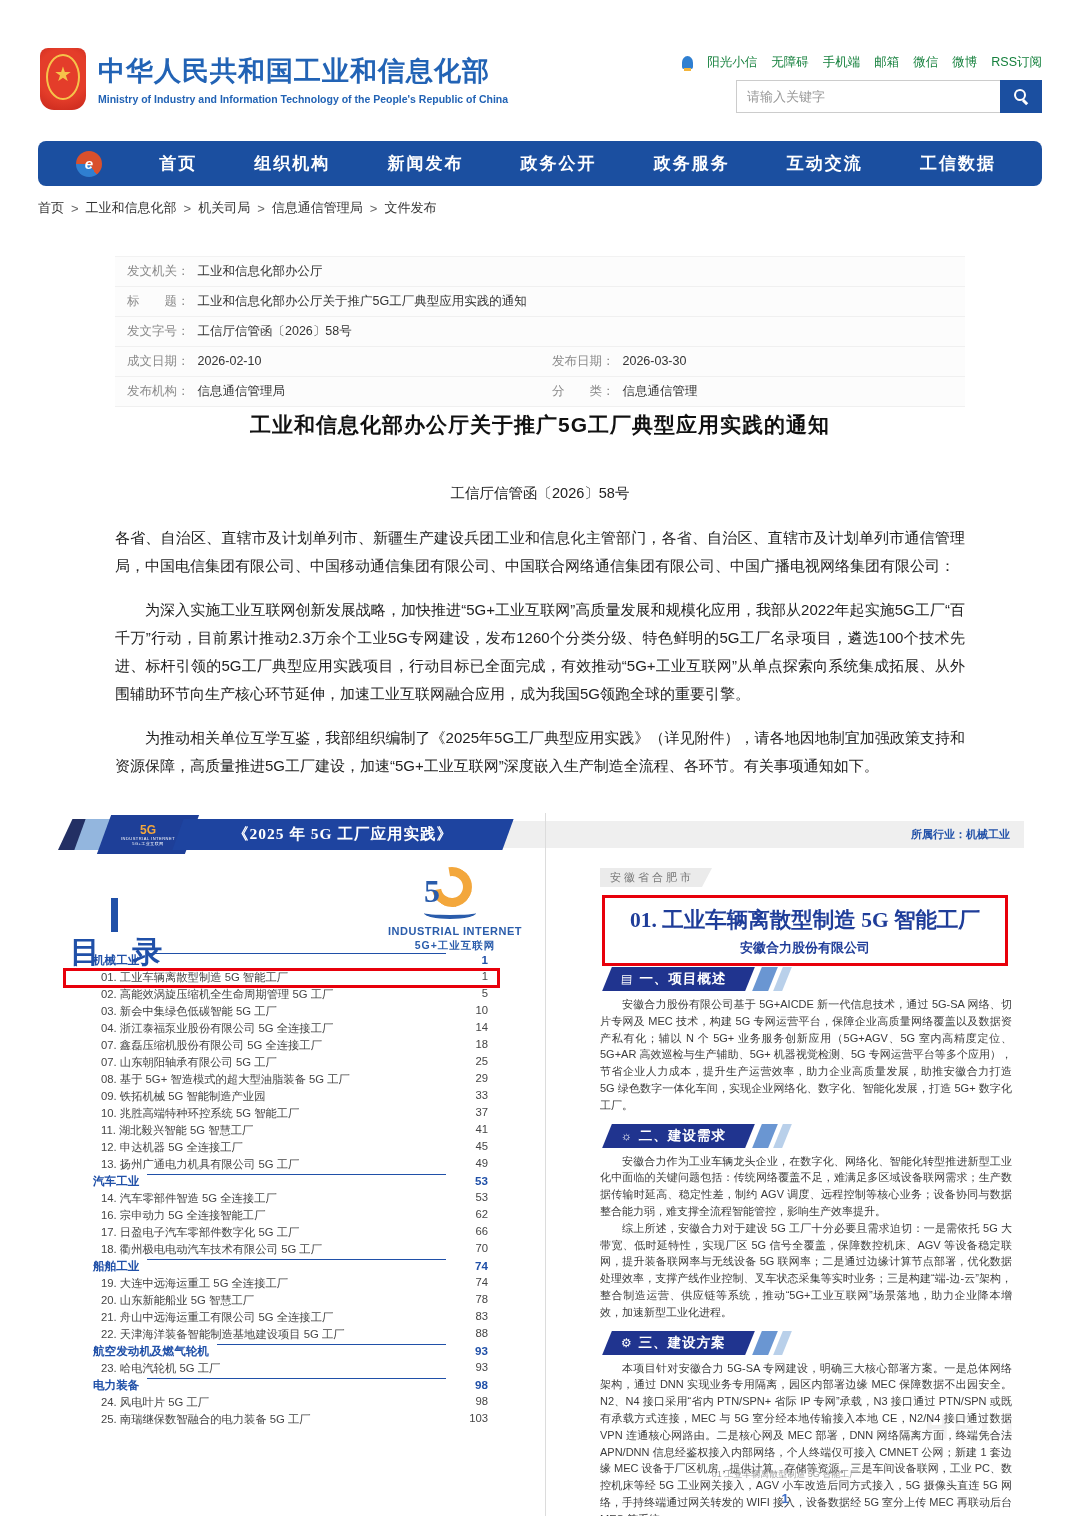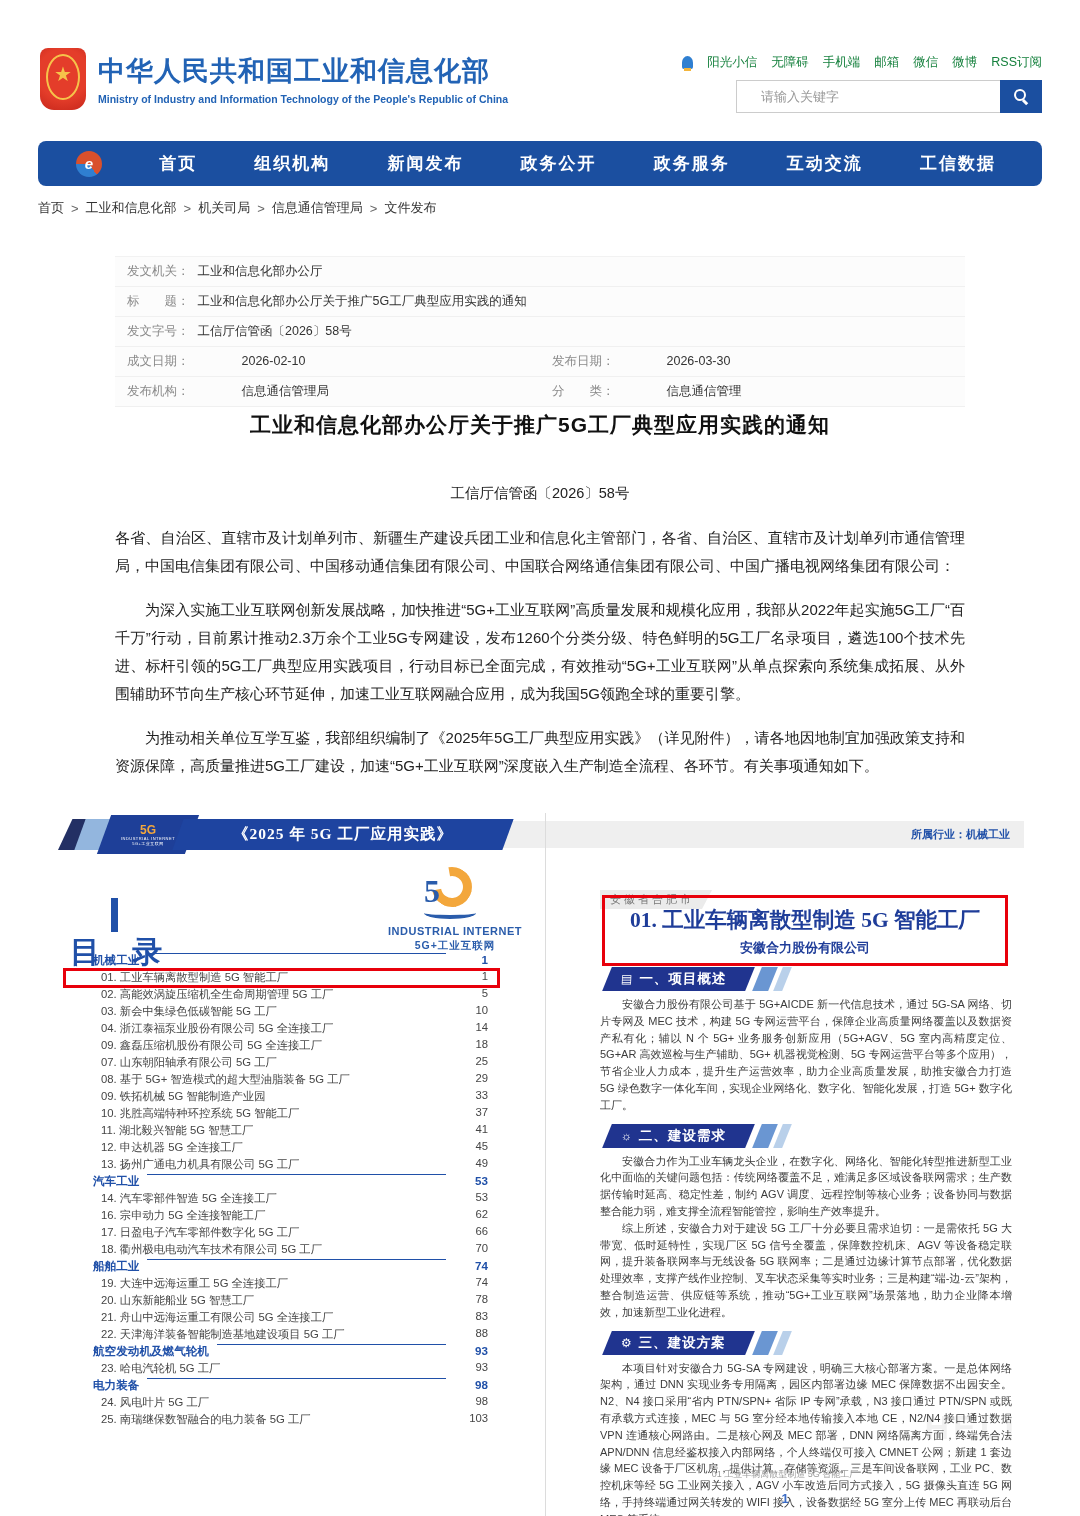--- a/index.html
+++ b/index.html
@@ -22,21 +22,21 @@
   .brand-en { font-size:10.5px; font-weight:bold; color:#2263b5; margin-top:4px; }
 
   .quick-links { position:absolute; right:38px; top:36px; display:flex; align-items:center; gap:14px;
                  font-size:12.5px; color:#15803d; }
   .sun-ico { width:11px; height:13px; display:inline-block; background:#2f7fd1;
              border-radius:50% 50% 2px 2px; position:relative; }
   .sun-ico::after { content:""; position:absolute; left:2px; bottom:-2px; width:7px; height:3px; background:#f3b53c; }
   .qlink { cursor:pointer; white-space:nowrap; }
 
   .search-box { position:absolute; right:38px; top:62px; width:306px; height:33px; display:flex; }
-  .search-input { flex:1; border:1px solid #ccc; border-right:none; padding:0 24px; font-size:13px; color:#333; outline:none; }
+  .search-input { flex:1; border:1px solid #ccc; border-right:none; padding:0 10px; font-size:13px; color:#333; outline:none; }
   .search-input::placeholder { color:#999; }
   .search-btn { width:42px; background:#1b4fa0; border:none; cursor:pointer; display:flex; align-items:center; justify-content:center; }
   .mag { position:relative; width:15px; height:15px; display:inline-block; }
   .mag::before { content:""; position:absolute; left:0; top:0; width:8px; height:8px; border:2px solid #fff; border-radius:50%; }
   .mag::after { content:""; position:absolute; left:10px; top:10px; width:6px; height:2.5px; background:#fff; transform:rotate(45deg); transform-origin:0 0; }
 
   
   .navbar { position:absolute; left:38px; top:123px; width:1004px; height:45px; background:#1b4fa0;
             border-radius:8px; display:flex; align-items:center; padding:0 46px 0 38px; justify-content:space-between; }
   .nav-logo { width:26px; height:26px; border-radius:50%;
@@ -50,21 +50,21 @@
   .breadcrumb { position:absolute; left:38px; top:181px; font-size:13px; color:#333; display:flex; gap:7px; align-items:center; }
   .crumb { cursor:pointer; }
   .sep { color:#666; }
   .breadcrumb .sep:last-child { display:none; }
 
   
   .doc-meta { position:absolute; left:115px; top:238px; width:850px; display:flex; flex-wrap:wrap;
               border-top:1px solid #f2f2f2; font-size:12.5px; }
   .meta-cell { display:flex; padding:6px 12px; border-bottom:1px solid #f0f0f0; background:#fcfcfc; align-items:baseline; }
   .meta-cell.full { width:100%;text-align:center; }
-  .meta-cell.half { width:50%;gap:44px; }
+  .meta-cell.half { width:50%; }
   .meta-label { color:#8a8a8a; margin-right:8px; white-space:pre; }
   .meta-value { color:#333; }
 
   
   .article-title { position:absolute; left:0; width:1080px; top:393px; text-align:center;
                    font-size:21px; font-weight:bold; color:#111; letter-spacing:1px; }
   .doc-no { position:absolute; left:0; width:1080px; top:466px; text-align:center; font-size:14.5px; color:#222; }
   .article-body { position:absolute; left:115px; top:506px; width:850px; font-size:15px; color:#222;
                   line-height:28px; text-align:justify; }
   .article-body p { margin-bottom:16px; }
@@ -111,21 +111,21 @@
   .toc-line { flex:1; }
   .toc-row.cat { color:#2050a8; font-weight:bold; font-size:11.6px; }
   .toc-row.cat .toc-line { border-top:1.5px solid #2050a8; margin:0 8px; }
   .toc-page { min-width:34px; text-align:right; }
   .toc-row.hl { position:relative; }
   .toc-row.hl::after { content:""; position:absolute; left:-30px; right:-12px; top:-2px; bottom:-1px;
                        border:3px solid #e8000b; pointer-events:none; }
 
   
   .page-r { position:absolute; left:488px; top:0; width:478px; height:100%; }
-  .region-tag { position:absolute; left:54px; top:77px; background:#ebebeb; color:#777;
+  .region-tag { position:absolute; left:54px; top:55px; background:#ebebeb; color:#777;
                 font-family:Liberation Serif, serif; font-size:11px; letter-spacing:3px;
                 padding:2px 18px 2px 10px; clip-path:polygon(0 0,100% 0,calc(100% - 10px) 100%,0 100%); }
   .title-box { position:absolute; left:56px; top:82px; width:406px; border:3px solid #e8000b;
                text-align:center; padding:7px 4px 6px; }
   .f-title { font-family:"Liberation Serif","DejaVu Serif",serif; font-weight:bold; font-size:21.5px; color:#1f3d99; }
   .f-company { margin-top:5px; font-weight:bold; font-size:13px; color:#1f3d99; }
 
   .page-body { position:absolute; left:54px; right:12px; top:154px; }
   .sec-banner { height:24px; display:flex; align-items:stretch; margin:0 0 5px; }
   .sec-banner.mt { margin-top:10px; }
@@ -332,21 +332,21 @@
             <span class="toc-page">10</span>
           </div>
 
           <div class="toc-row">
             <span class="toc-text">04. 浙江泰福泵业股份有限公司 5G 全连接工厂</span>
             <span class="toc-line"></span>
             <span class="toc-page">14</span>
           </div>
 
           <div class="toc-row">
-            <span class="toc-text">09. 鑫磊压缩机股份有限公司 5G 全连接工厂</span>
+            <span class="toc-text">07. 鑫磊压缩机股份有限公司 5G 全连接工厂</span>
             <span class="toc-line"></span>
             <span class="toc-page">18</span>
           </div>
 
 
           <div class="toc-row">
             <span class="toc-text">07. 山东朝阳轴承有限公司 5G 工厂</span>
             <span class="toc-line"></span>
             <span class="toc-page">25</span>
           </div>

